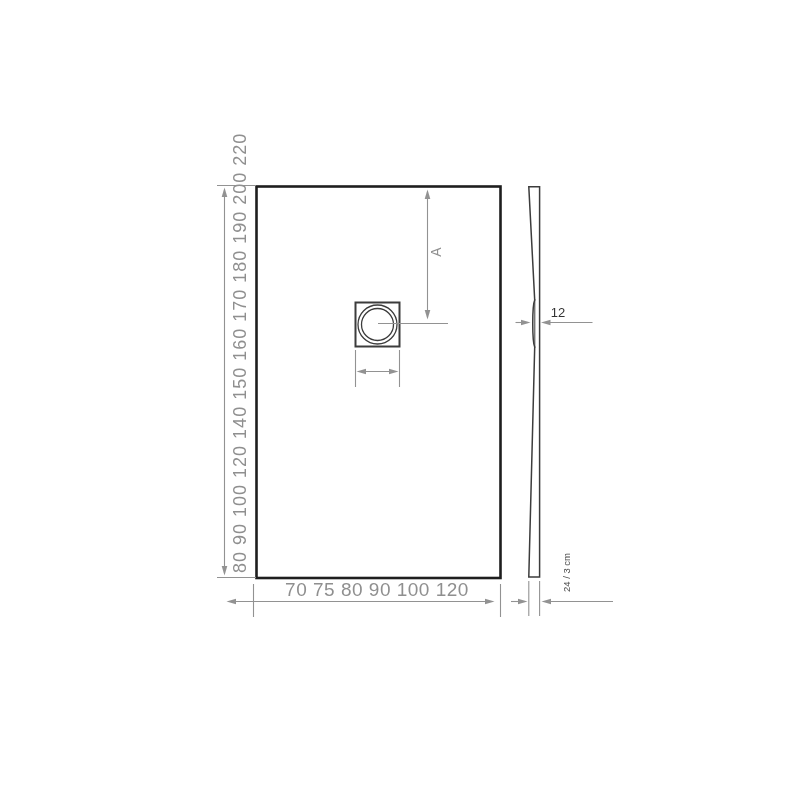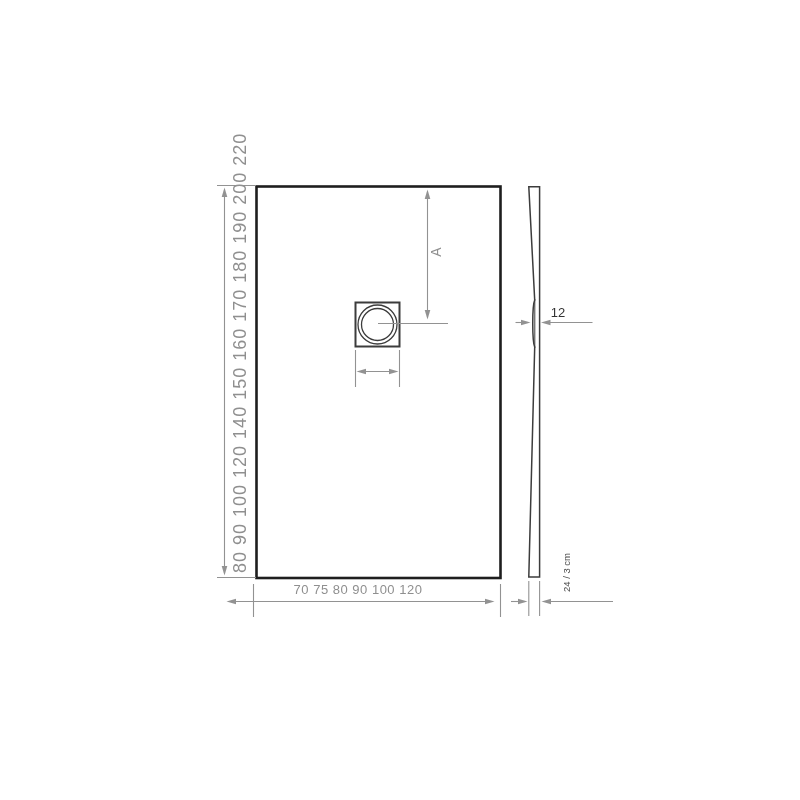--- a/index.html
+++ b/index.html
@@ -23,22 +23,22 @@
   .arrow   { fill: var(--dim, #929292); stroke: none; }
 
   
   .lbl { position: absolute; white-space: nowrap; text-align: center; }
   .left-scale {
     left: 57px; top: 378px; width: 366px; height: 24px; line-height: 24px;
     font-size: 18px; letter-spacing: 1px; color: var(--text-gray, #8f8f8f);
     transform: rotate(-90deg); transform-origin: center;
   }
   .bottom-scale {
-    left: 258px; top: 579px; width: 200px; height: 22px; line-height: 22px;
-    font-size: 13px; letter-spacing: 0.5px; color: var(--text-gray, #8f8f8f);
+    left: 277px; top: 579px; width: 200px; height: 22px; line-height: 22px;
+    font-size: 19px; letter-spacing: 0.5px; color: var(--text-gray, #8f8f8f);
   }
   .a-label {
     left: 421px; top: 244px; width: 30px; height: 16px; line-height: 16px;
     font-size: 14px; color: var(--text-gray, #8f8f8f);
     transform: rotate(-90deg); transform-origin: center;
   }
   .twelve {
     left: 543px; top: 305px; width: 30px; height: 16px; line-height: 16px;
     font-size: 13px; color: var(--text-dark, #333);
   }

